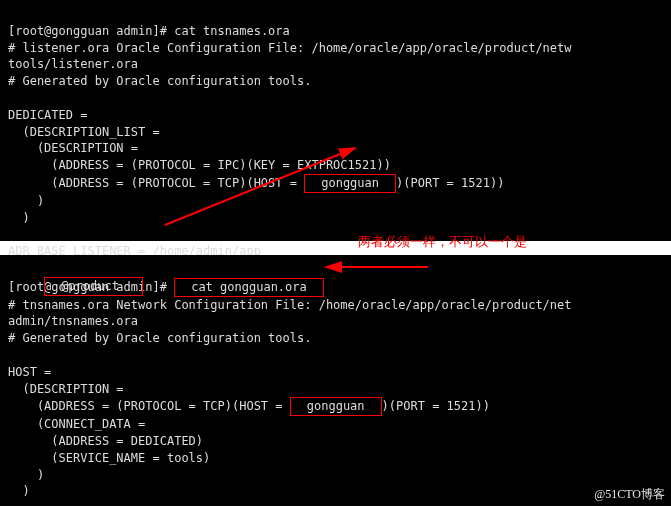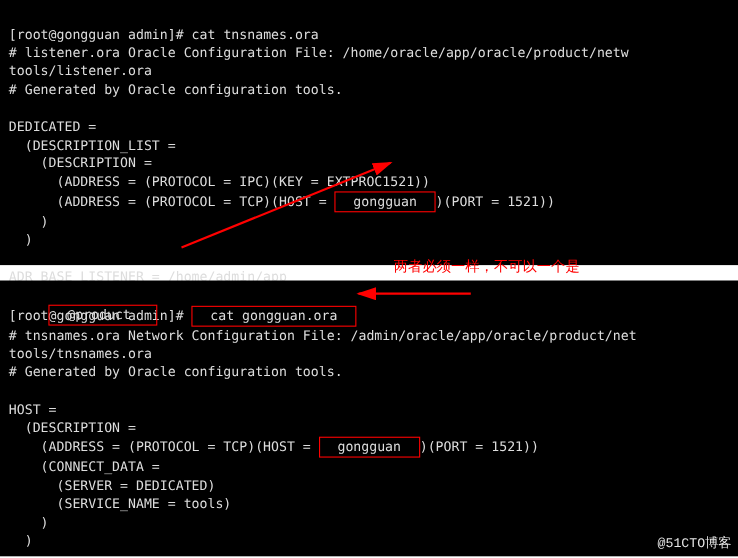--- a/index.html
+++ b/index.html
@@ -3,21 +3,21 @@
   <meta charset="utf-8">
   <style>
     * { margin: 0; padding: 0; box-sizing: border-box; }
     body { background: #fff; width: 671px; font-family: Consolas, Monaco, monospace; font-size: 12px; }
     .terminal { background: #000; color: #ddd; padding: 6px 8px; position: relative; white-space: pre; line-height: 1.4; margin-bottom: 14px; }
     .terminal:last-of-type { margin-bottom: 0; }
     .redbox { border: 1.5px solid #ff0000; display: inline-block; padding: 0 16px; position: relative; z-index: 2; }
     .cursor { background: #4caf50; display: inline-block; width: 8px; height: 14px; vertical-align: middle; }
     .arrow { position: absolute; pointer-events: none; z-index: 1; }
     .anno { position: absolute; color: #ff0000; font-family: "Microsoft YaHei", sans-serif; font-size: 13px; line-height: 1.4; }
-    .watermark { position: absolute; bottom: 3px; right: 6px; color: #fff; font-family: Liberation Mono, monospace; font-size: 12px; opacity: 0.9; }
+    .watermark { position: absolute; bottom: 3px; right: 6px; color: #fff; font-family: Liberation Serif, serif; font-size: 12px; opacity: 0.9; }
   </style>
 </head>
 <body>
 
 <div class="terminal" style="height:241px;">
 <span><span>[root@gongguan admin]#</span> <span>cat tnsnames.ora</span></span>
 <span># listener.ora Oracle Configuration File: /home/oracle/app/oracle/product/netw</span>
 <span>tools/listener.ora</span>
 <span># Generated by Oracle configuration tools.</span>
 
@@ -44,29 +44,29 @@
   </svg>
 
   <div class="anno" style="left:358px; top:197px;">
     <div>两者必须一样，不可以一个是</div>
     <div>gongguan一个是localhost</div>
   </div>
 </div>
 
 <div class="terminal" style="height:251px;">
 <span><span>[root@gongguan admin]# </span><span class="redbox">cat gongguan.ora</span></span>
-<span># tnsnames.ora Network Configuration File: /admin/oracle/app/oracle/product/net</span>
-<span>tools/tnsnames.ora</span>
+<span># tnsnames.ora Network Configuration File: /home/oracle/app/oracle/product/net</span>
+<span>admin/tnsnames.ora</span>
 <span># Generated by Oracle configuration tools.</span>
 
 <span>HOST =</span>
 <span>  (DESCRIPTION =</span>
 <span><span>    (ADDRESS = (PROTOCOL = TCP)(HOST = </span><span class="redbox">gongguan</span><span>)(PORT = 1521))</span></span>
 <span>    (CONNECT_DATA =</span>
-<span>      (SERVER = DEDICATED)</span>
+<span>      (ADDRESS = DEDICATED)</span>
 <span>      (SERVICE_NAME = tools)</span>
 <span>    )</span>
 <span>  )</span>
 
 
 
   
   <svg class="arrow" style="left:318px; top:3px; width:115px; height:18px;">
     <defs>
         <marker id="ah2" markerWidth="10" markerHeight="10" refX="8" refY="3" orient="auto">

